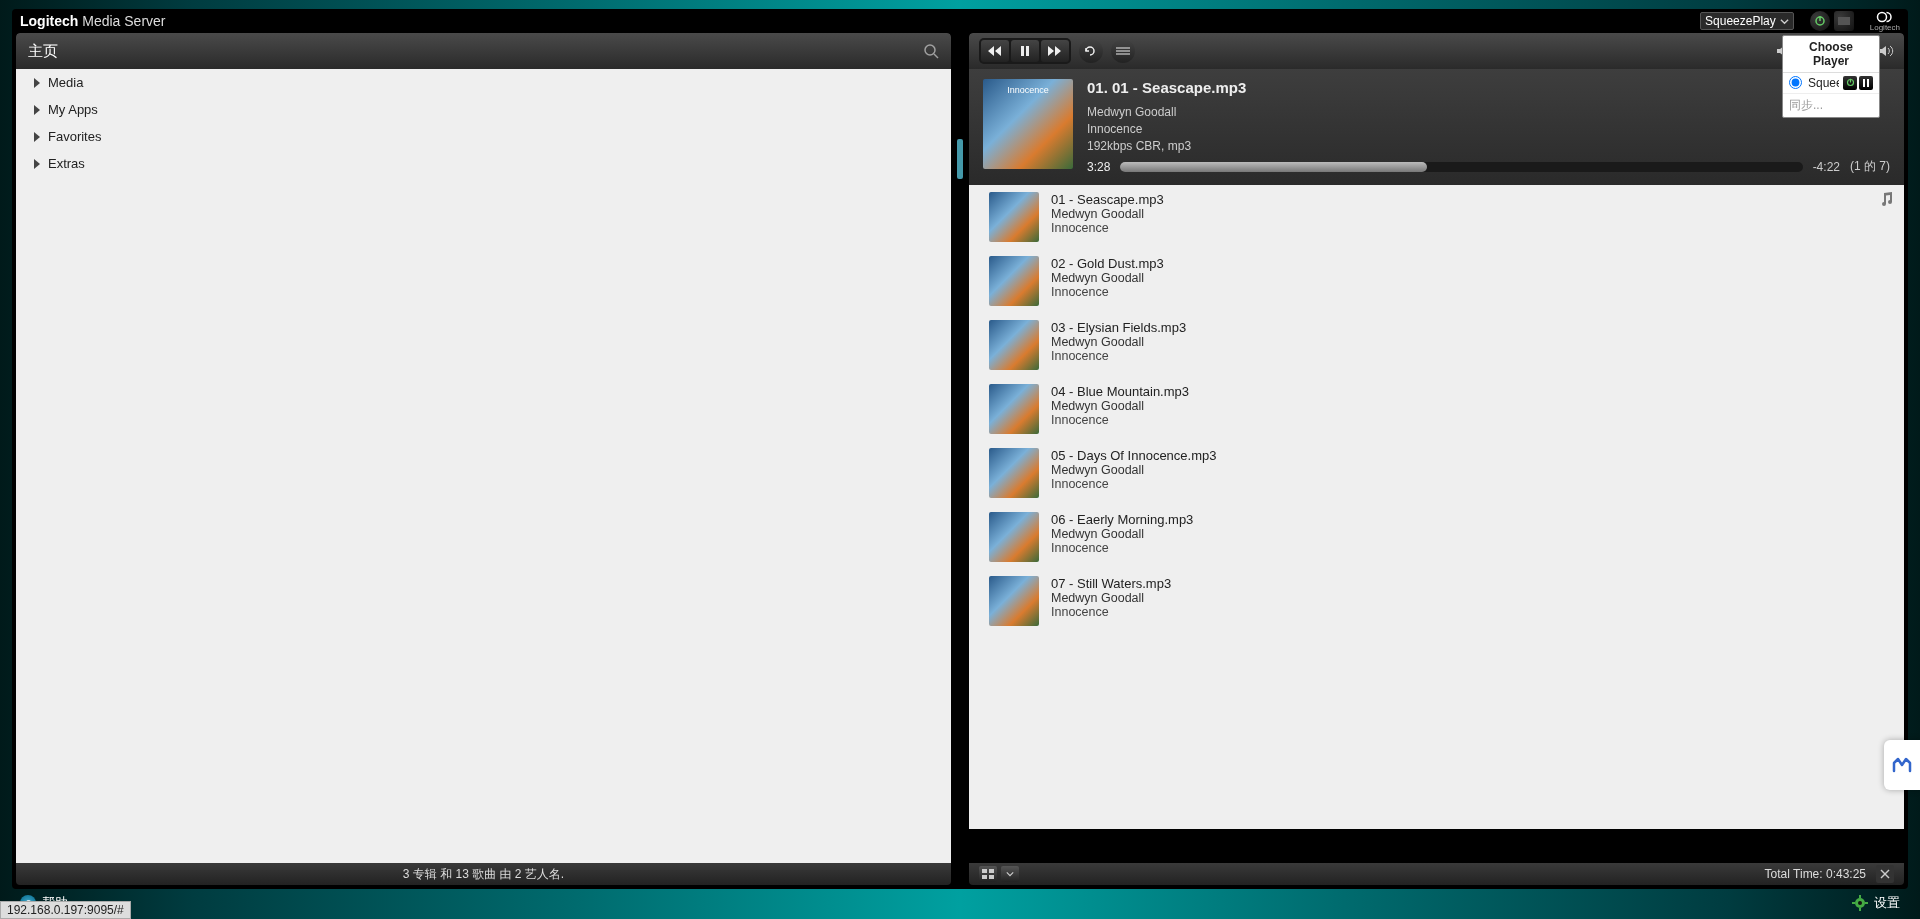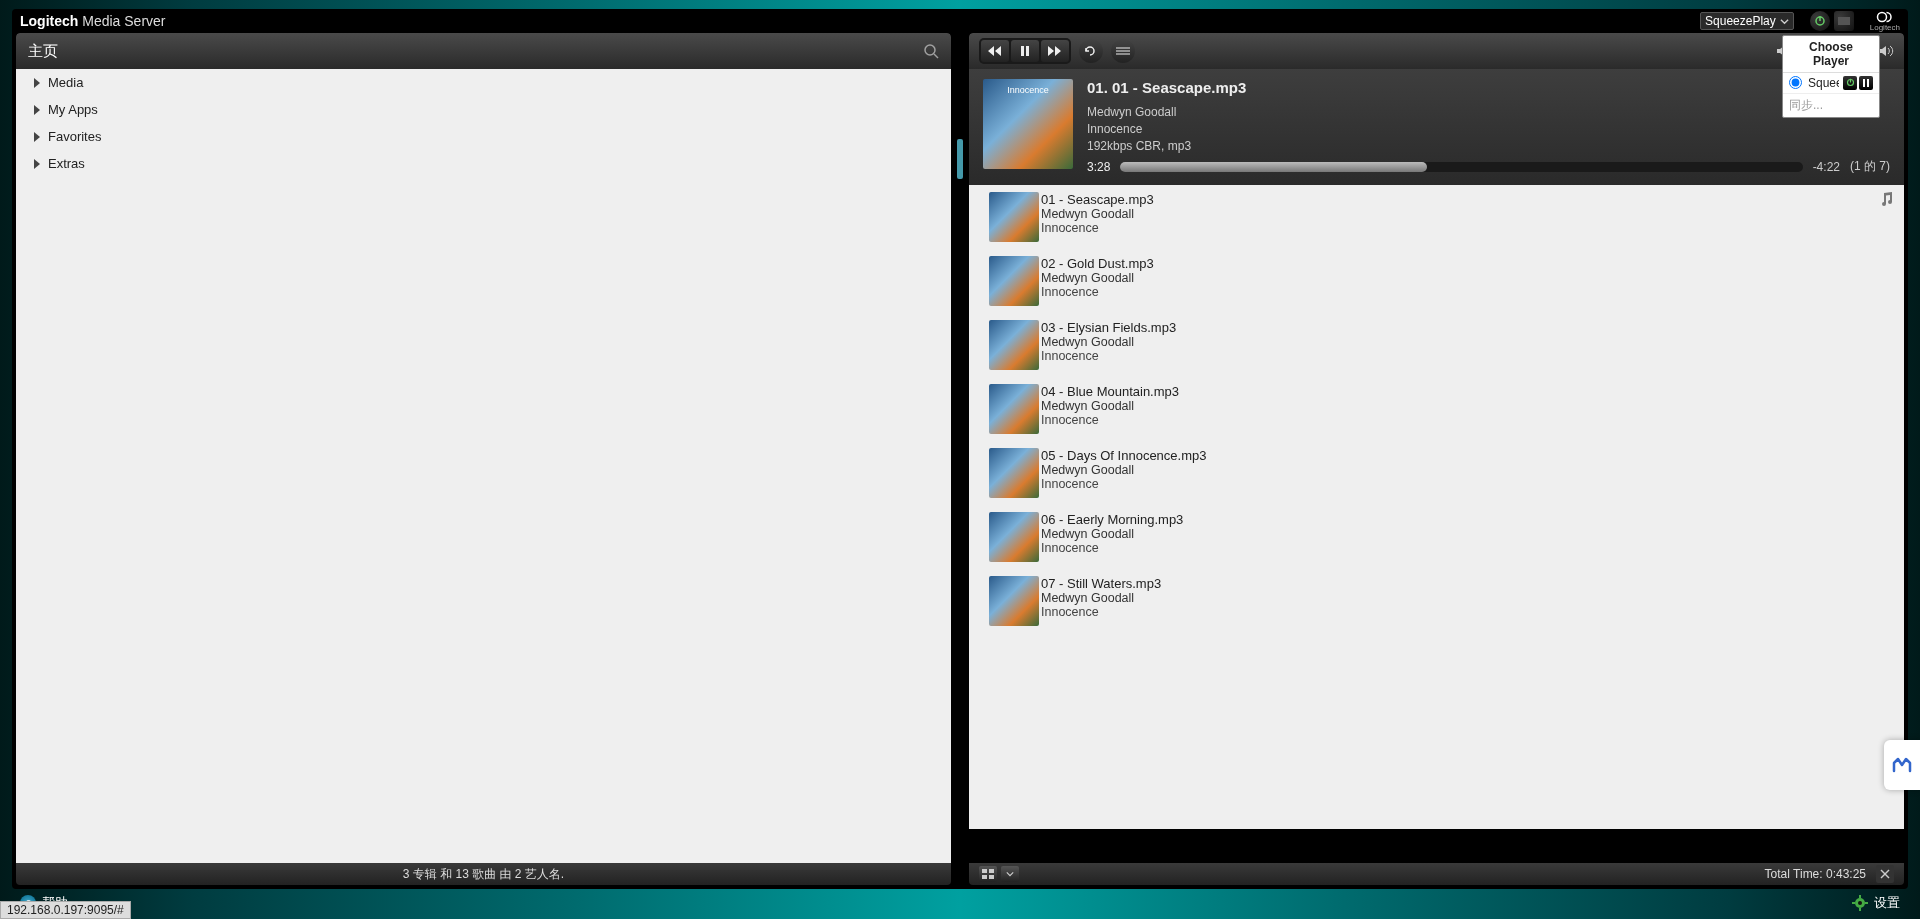--- a/index.html
+++ b/index.html
@@ -40,21 +40,21 @@
 .nowplaying { background:linear-gradient(#3e3e3e,#2a2a2a); padding:10px 14px; display:flex; gap:14px; color:#eee; position:relative; }
 .cover { width:90px; height:90px; background:linear-gradient(135deg,#2a5a8a,#7ab0d8 40%,#d97b2f 70%,#3a6a3a); border-radius:2px; display:flex; align-items:flex-start; justify-content:center; font-size:9px; color:#fff; padding-top:6px; }
 .np-info { flex:1; display:flex; flex-direction:column; font-size:13px; }
 .np-title { font-size:15px; font-weight:700; margin-bottom:8px; }
 .np-meta { color:#ccc; font-size:12px; line-height:1.4; }
 .np-row { display:flex; align-items:center; gap:10px; margin-top:4px; font-size:12px; }
 .progress { flex:1; height:10px; background:#1a1a1a; border-radius:5px; position:relative; cursor:pointer; }
 .progress .fill { position:absolute; left:0; top:0; bottom:0; width:45%; background:linear-gradient(#bbb,#777); border-radius:5px; }
 .np-counter { color:#ccc; font-size:12px; }
 .playlist { flex:1; background:#efefef; color:#222; overflow:auto; position:relative; }
-.pl-item { display:flex; gap:2px; padding:7px 20px; align-items:flex-start; font-size:13px; }
+.pl-item { display:flex; gap:12px; padding:7px 20px; align-items:flex-start; font-size:13px; }
 .pl-cover { width:50px; height:50px; background:linear-gradient(135deg,#2a5a8a,#7ab0d8 40%,#d97b2f 70%,#3a6a3a); border-radius:2px; }
 .pl-info .t { font-size:13px; }
 .pl-info .a { color:#333; font-size:12.5px; }
 .pl-info .al { color:#444; font-size:12.5px; }
 .note-icon { position:absolute; top:6px; right:10px; color:#666; cursor:pointer; }
 .right-status { height:22px; background:linear-gradient(#3a3a3a,#222); display:flex; align-items:center; justify-content:space-between; padding:0 10px; font-size:12px; color:#ddd;margin-top:34px; }
 .rs-left { display:flex; align-items:center; gap:4px; }
 .rs-btn { width:18px; height:16px; background:linear-gradient(#555,#222); border-radius:2px; display:flex; align-items:center; justify-content:center; cursor:pointer; }
 .close-x { width:18px; height:18px; background:#333; border-radius:2px; display:flex; align-items:center; justify-content:center; cursor:pointer; }
 .footer { position:absolute; left:20px; right:20px; bottom:6px; height:20px; display:flex; align-items:center; justify-content:space-between; font-size:13px; color:#fff; }

